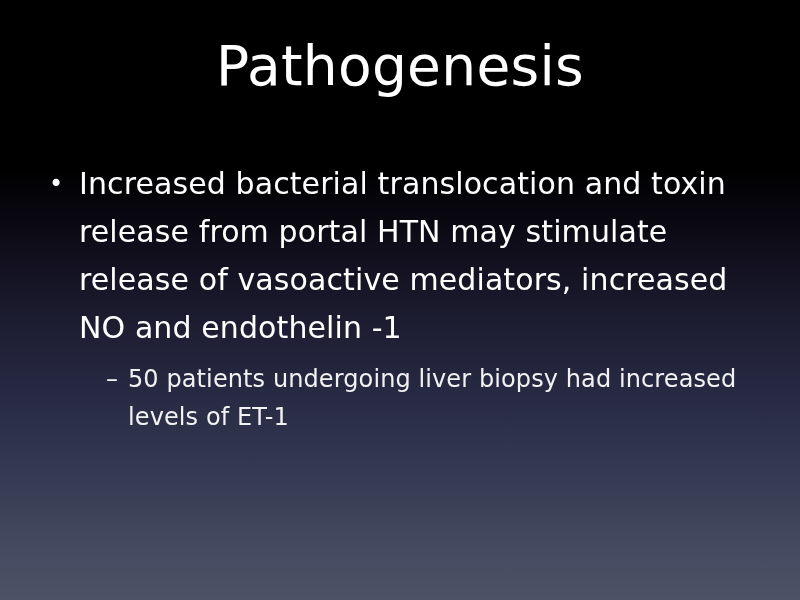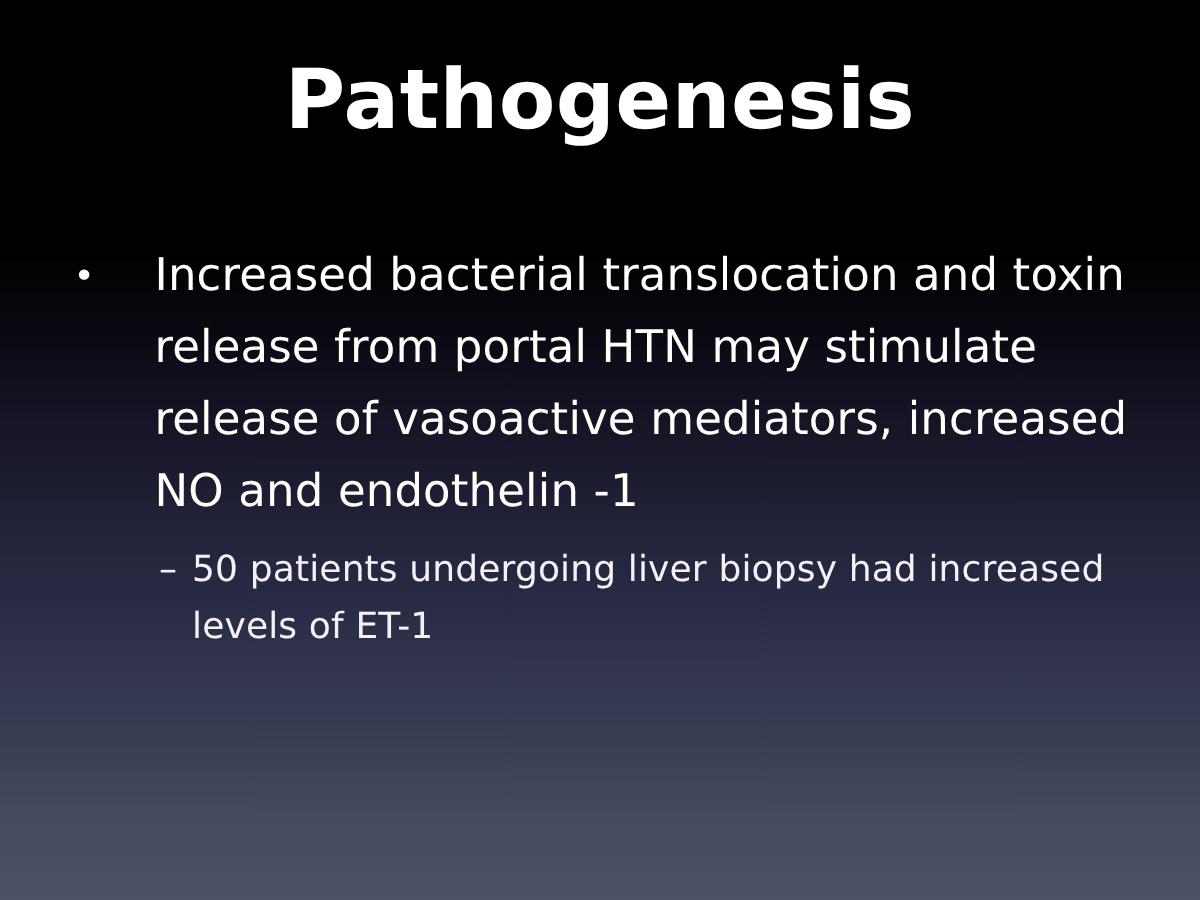--- a/index.html
+++ b/index.html
@@ -32,21 +32,21 @@
 
   
   .slide-title {
     position: absolute;
     left: 0;
     top: 36px;
     width: 800px;
     text-align: center;
     color: #ffffff;
     font-size: 55px;
-    font-weight: 700;
+    font-weight: 400;
     letter-spacing: 0.3px;
     line-height: 1.1;
     white-space: nowrap;
   }
 
   
   .body-block {
     position: absolute;
     left: 44px;
     top: 160px;
@@ -70,21 +70,20 @@
     top: 0;
     width: 22px;
     color: #ffffff;
     font-size: 24px;
     line-height: 48px;
     text-align: left;
   }
 
   .bullet-l1 .text {
     display: block;
-    margin-left: 24px;
   }
 
   
   .bullet-l2 {
     position: relative;
     margin-top: 8px;
     margin-left: 62px;
     padding-left: 22px;
     color: #f2f2f2;
     font-size: 24px;

